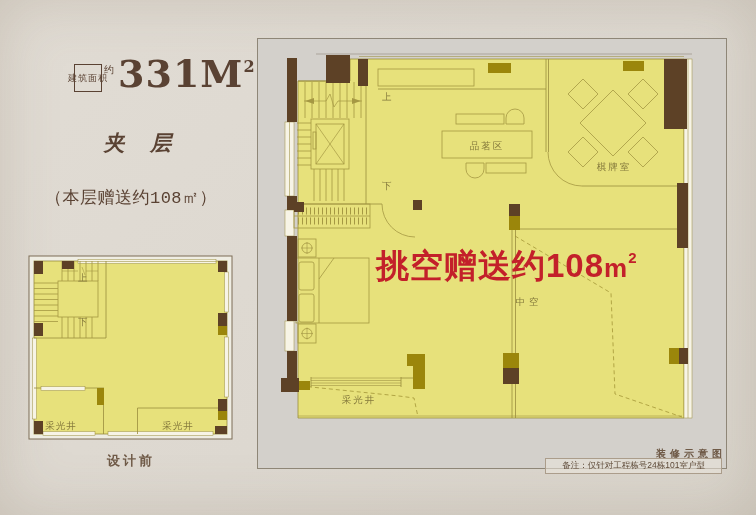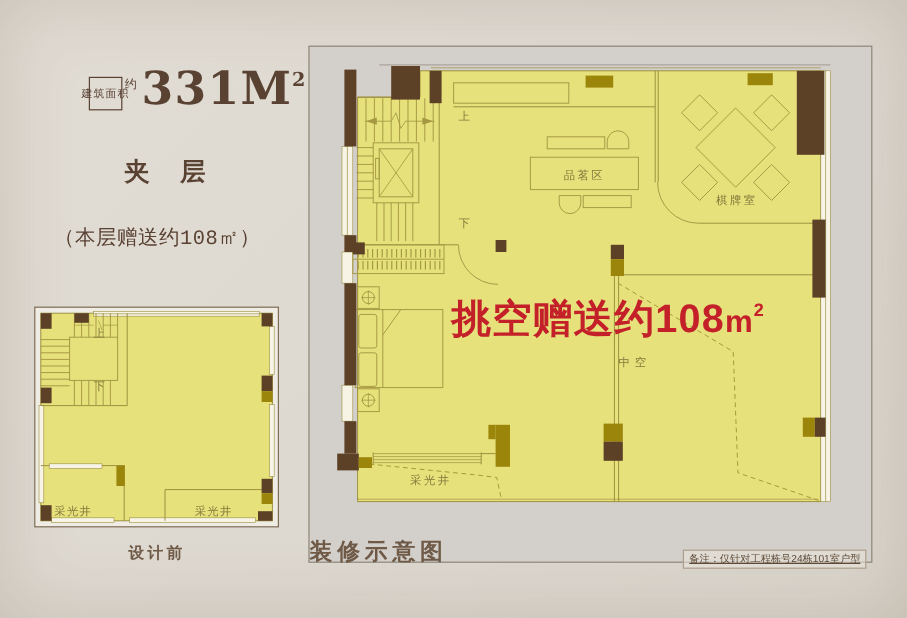--- a/index.html
+++ b/index.html
@@ -15,39 +15,39 @@
   .area-box{margin-top:9px;border:1.2px solid #5a4233;width:26px;height:26px;
     display:flex;flex-direction:row;justify-content:center;align-items:center;line-height:1.15;}
   .area-box span{font-size:9px;letter-spacing:1px;}
   .area-approx{font-size:10px;margin:8px 1px 0 2px;}
   .area-value{font-family:"DejaVu Serif","Liberation Serif",serif;font-weight:bold;
     font-size:38px;line-height:1;margin-left:3px;letter-spacing:1px;}
   .area-exp{font-family:"DejaVu Serif","Liberation Serif",serif;font-weight:bold;
     font-size:16px;margin-top:2px;}
   .floor-title{position:absolute;left:0;top:129px;width:262px;text-align:center;
     font-family:"DejaVu Serif","Liberation Serif",serif;font-weight:600;
-    font-size:21px;letter-spacing:9px;padding-left:22px;box-sizing:border-box;}
+    font-size:21px;letter-spacing:9px;padding-left:22px;box-sizing:border-box;font-style:italic;}
   .floor-note{position:absolute;left:0;top:186px;width:262px;text-align:center;
     font-family:Liberation Mono, monospace;font-size:17px;letter-spacing:0.5px;}
   
   .before-plan{position:absolute;left:28px;top:255px;width:205px;height:185px;}
   .before-caption{position:absolute;left:0;top:452px;width:262px;text-align:center;
     font-size:13px;font-weight:600;letter-spacing:3px;color:#6f5a47;}
   
   .main-frame{position:absolute;left:257px;top:38px;width:468px;height:429px;
     background:#d3d0cb;border:1px solid #8e8677;box-sizing:content-box;}
   .main-frame svg{position:absolute;left:0;top:0;}
   .highlight{position:absolute;left:118px;top:210px;white-space:nowrap;
     font-weight:bold;font-size:33px;letter-spacing:1px;line-height:1;}
   .highlight .unit{font-size:26px;font-weight:bold;}
   .highlight .exp{font-size:15px;font-weight:bold;vertical-align:14px;}
-  .after-caption{position:absolute;left:0;top:408px;width:468px;text-align:left;
-    font-size:19px;font-weight:600;letter-spacing:4px;color:#6f5a47;}
+  .after-caption{position:absolute;left:0;top:408px;width:468px;text-align:right;
+    font-size:10px;font-weight:600;letter-spacing:4px;color:#6f5a47;}
   .footnote{position:absolute;right:4px;top:419px;border:1px solid #ab9d8b;
-    background:rgba(235,230,221,.55);padding:1px 4px;font-size:8.5px;color:#5e4a38;letter-spacing:0;text-decoration:underline;}
+    background:rgba(235,230,221,.55);padding:1px 16px;font-size:8.5px;color:#5e4a38;letter-spacing:0;}
   
   .ln{stroke:#9a8d3e;stroke-width:.8;fill:none;}
   .thin{stroke:#9a8d3e;stroke-width:.55;fill:none;}
   .fn{stroke:#a59843;stroke-width:.8;fill:none;}
   .wb{fill:#5d4126;}
   .wo{fill:#9b860b;}
   .win{fill:#f7f4e6;stroke:#9a8d3e;stroke-width:.5;}
   .dash{stroke:#a39636;stroke-width:.8;fill:none;stroke-dasharray:4 3;}
   .ticks{stroke:#a59843;stroke-width:7;stroke-dasharray:1 3;fill:none;}
   text{fill:#857a3c;font-size:9.5px;font-family:"Liberation Sans","DejaVu Sans",sans-serif;}

